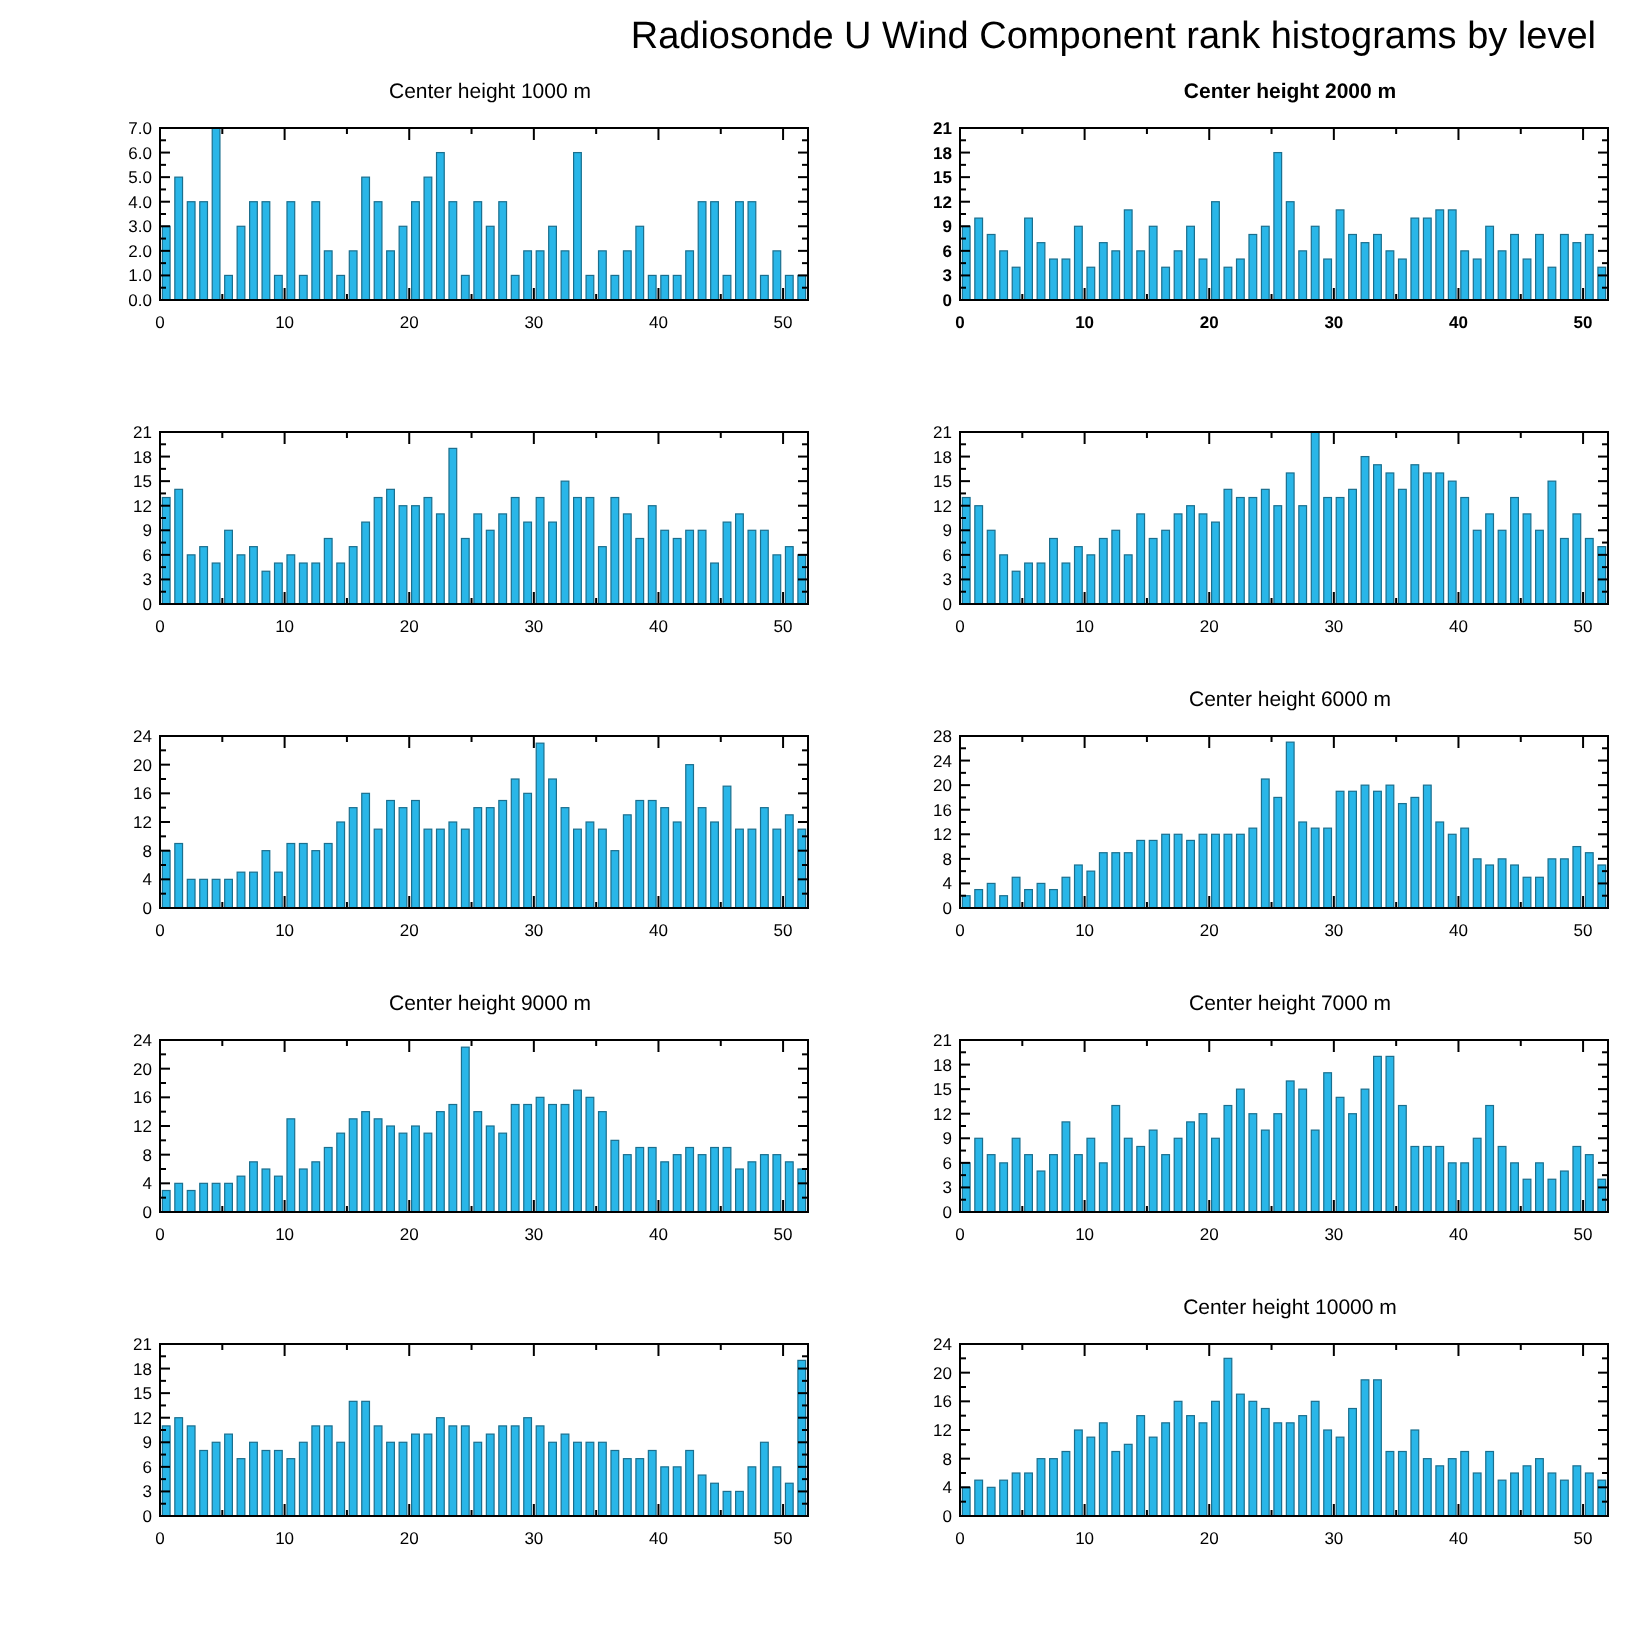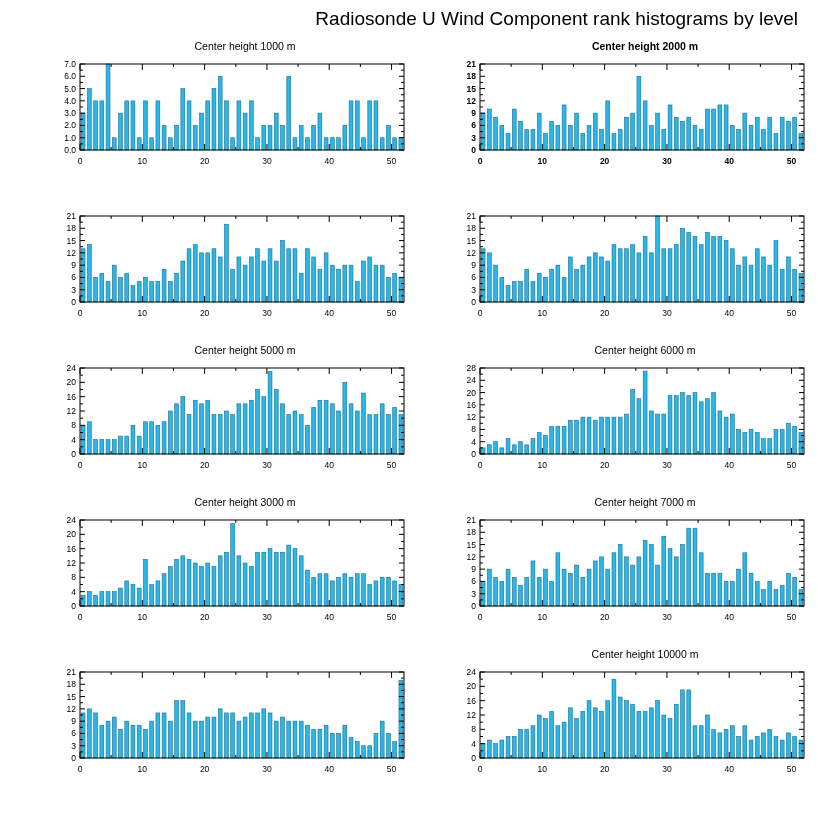--- a/index.html
+++ b/index.html
@@ -584,21 +584,20 @@
             <line x1="185.76923076923077" x2="185.76923076923077" y1="94" y2="91" class="tick"></line>
             <line x1="185.76923076923077" x2="185.76923076923077" y1="8" y2="11" class="tick"></line>
             <line x1="248.0769230769231" x2="248.0769230769231" y1="94" y2="91" class="tick"></line>
             <line x1="248.0769230769231" x2="248.0769230769231" y1="8" y2="11" class="tick"></line>
             <line x1="310.3846153846154" x2="310.3846153846154" y1="94" y2="91" class="tick"></line>
             <line x1="310.3846153846154" x2="310.3846153846154" y1="8" y2="11" class="tick"></line>
           </svg>
         </div>
       </div>
       <div class="panel" style="left: 28px; top: 304px; width: 390px; height: 152px;">
-        <div class="panel-title">Center height 5000 m</div>
         <div class="plot-wrap">
           <svg class="plot" width="360" height="120" viewBox="0 0 360 120">
             <rect x="31.18" y="65.33" width="3.86" height="28.67" class="bar"></rect>
             <rect x="37.41" y="61.75" width="3.86" height="32.25" class="bar"></rect>
             <rect x="43.65" y="79.67" width="3.86" height="14.33" class="bar"></rect>
             <rect x="49.88" y="79.67" width="3.86" height="14.33" class="bar"></rect>
             <rect x="56.11" y="79.67" width="3.86" height="14.33" class="bar"></rect>
             <rect x="62.34" y="79.67" width="3.86" height="14.33" class="bar"></rect>
             <rect x="68.57" y="76.08" width="3.86" height="17.92" class="bar"></rect>
             <rect x="74.80" y="76.08" width="3.86" height="17.92" class="bar"></rect>
@@ -831,21 +830,21 @@
             <line x1="185.76923076923077" x2="185.76923076923077" y1="94" y2="91" class="tick"></line>
             <line x1="185.76923076923077" x2="185.76923076923077" y1="8" y2="11" class="tick"></line>
             <line x1="248.0769230769231" x2="248.0769230769231" y1="94" y2="91" class="tick"></line>
             <line x1="248.0769230769231" x2="248.0769230769231" y1="8" y2="11" class="tick"></line>
             <line x1="310.3846153846154" x2="310.3846153846154" y1="94" y2="91" class="tick"></line>
             <line x1="310.3846153846154" x2="310.3846153846154" y1="8" y2="11" class="tick"></line>
           </svg>
         </div>
       </div>
       <div class="panel" style="left: 28px; top: 456px; width: 390px; height: 152px;">
-        <div class="panel-title">Center height 3000 m</div>
+        <div class="panel-title">Center height 9000 m</div>
         <div class="plot-wrap">
           <svg class="plot" width="360" height="120" viewBox="0 0 360 120">
             <rect x="31.18" y="83.25" width="3.86" height="10.75" class="bar"></rect>
             <rect x="37.41" y="79.67" width="3.86" height="14.33" class="bar"></rect>
             <rect x="43.65" y="83.25" width="3.86" height="10.75" class="bar"></rect>
             <rect x="49.88" y="79.67" width="3.86" height="14.33" class="bar"></rect>
             <rect x="56.11" y="79.67" width="3.86" height="14.33" class="bar"></rect>
             <rect x="62.34" y="79.67" width="3.86" height="14.33" class="bar"></rect>
             <rect x="68.57" y="76.08" width="3.86" height="17.92" class="bar"></rect>
             <rect x="74.80" y="68.92" width="3.86" height="25.08" class="bar"></rect>

